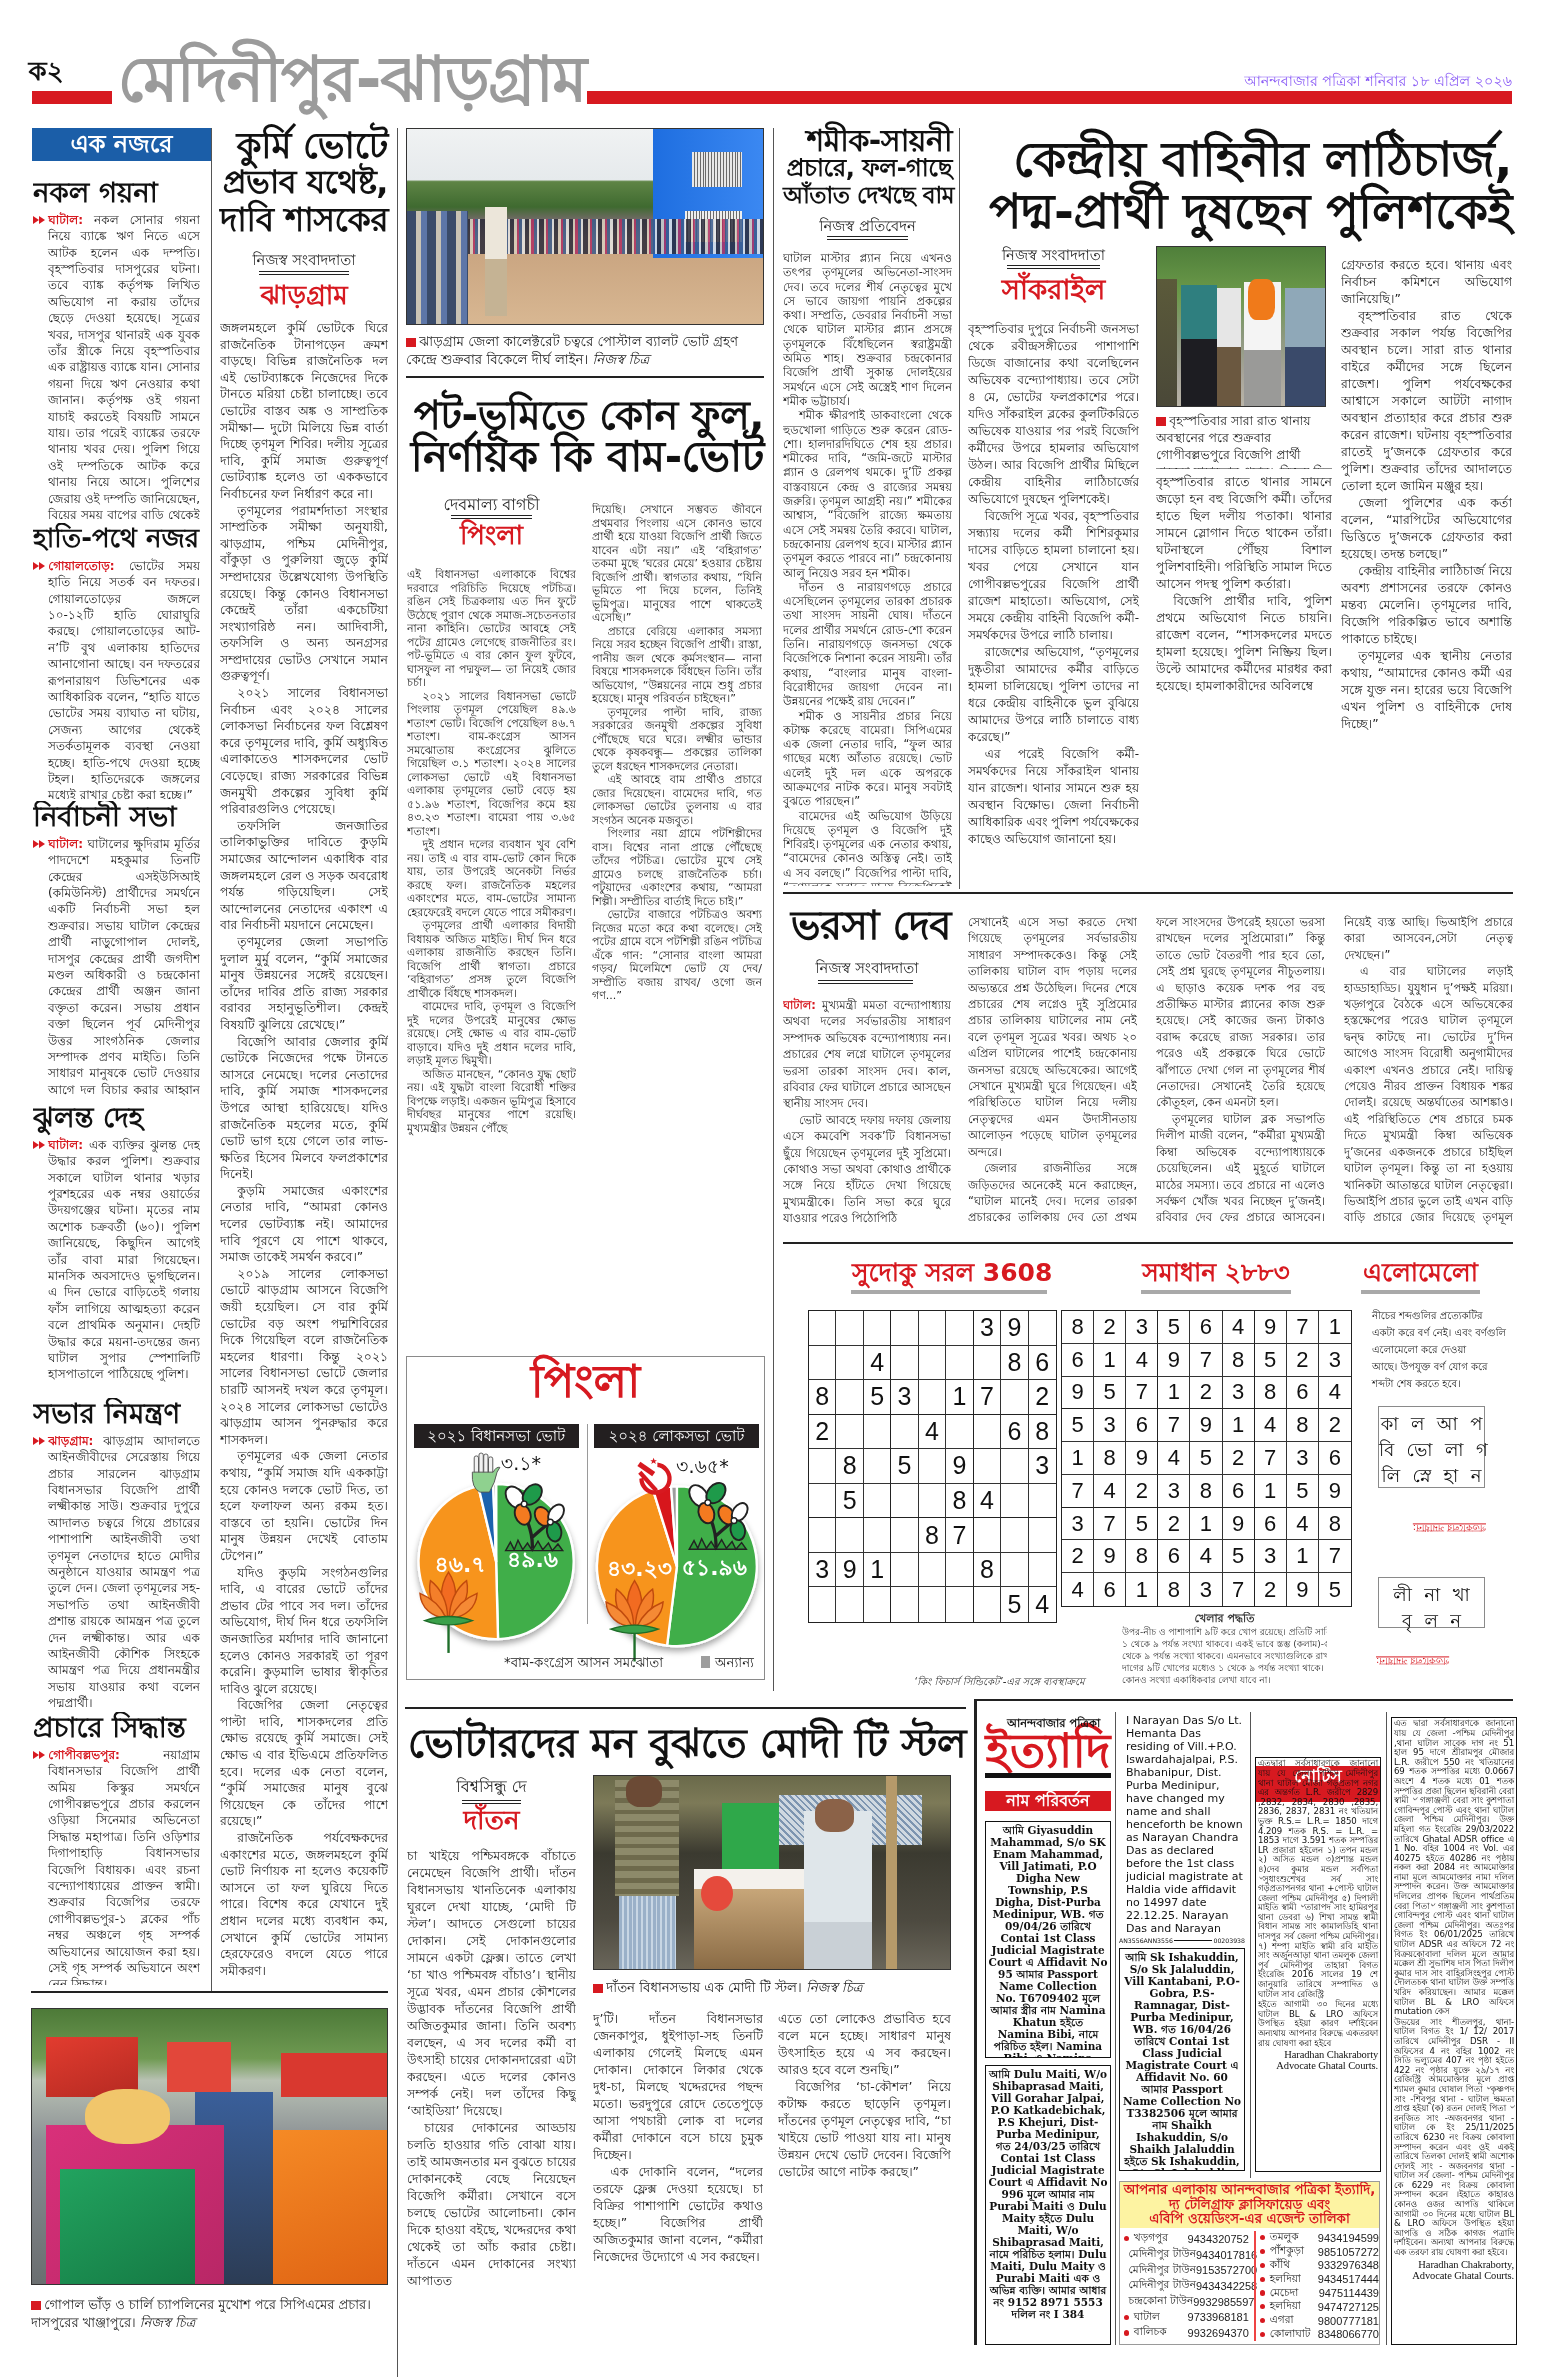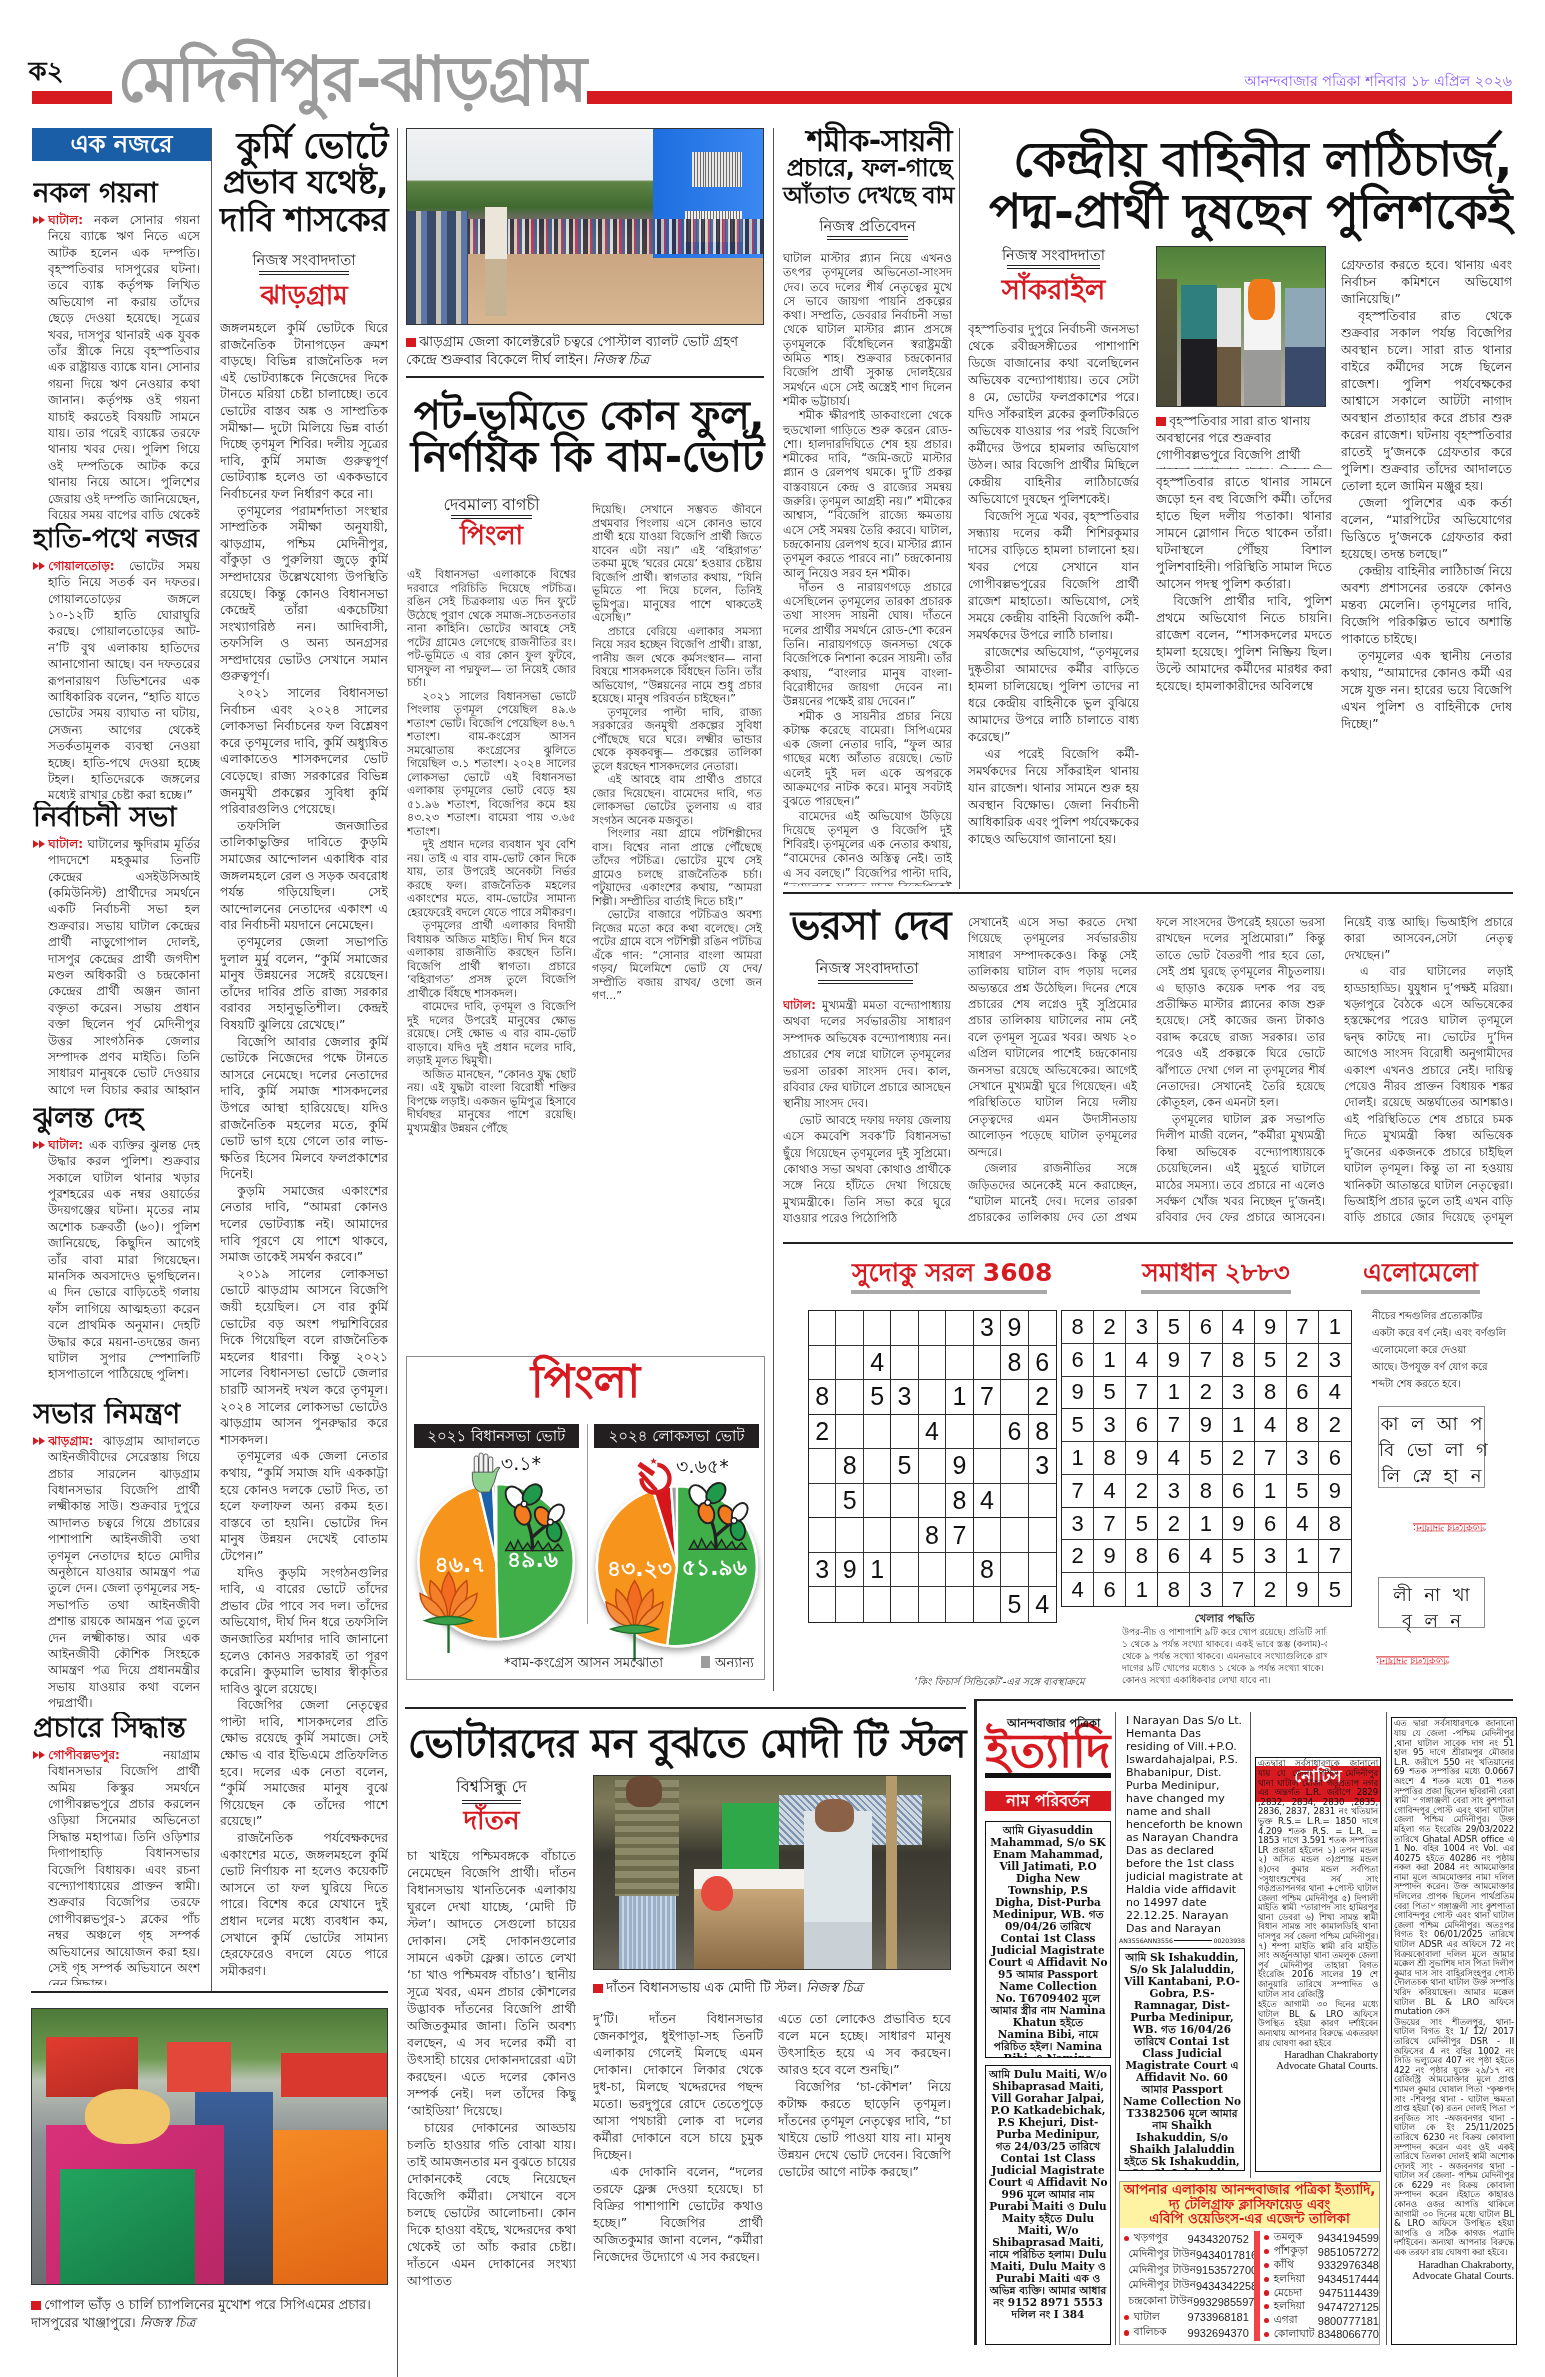--- a/index.html
+++ b/index.html
@@ -77,21 +77,21 @@
 .namechange{left:985px;top:1791px;width:126px;height:20.4px;background:#d71920;color:#fff;font-size:16px;line-height:20.4px;font-weight:700;text-align:center;white-space:nowrap}
 .adbox{position:absolute;border:1.4px solid #111;padding:1.9px 2.4px;overflow:hidden;font-family:"DejaVu Serif","Liberation Serif",serif;font-weight:700;font-size:10.5px;line-height:12px;text-align:center;color:#111}
 .eng{left:1126px;top:1714px;width:120px;font-size:11px;line-height:13px;color:#111;overflow:hidden;height:221px}
 .codeline{left:1119px;top:1937px;width:126px;font-size:6.2px;display:flex;align-items:center;color:#111;white-space:nowrap}
 .codeline .dash{flex:1;height:0.5px;background:#111;margin:0 1.4px}
 .agents{left:1119px;top:2181px;width:261px;height:164px;border:1px solid #9a9a9a;background:#fff;overflow:hidden}
 .ag-head{position:absolute;left:0;top:0;width:259px;height:46px;background:#fdf3a2;color:#d71920;font-weight:700;font-size:13.3px;line-height:14.7px;text-align:center;padding-top:1px}
 .ag-head div{white-space:nowrap}
 .ag-list{position:absolute;top:49px}
 .ag-l{left:3.8px;width:125px}
-.ag-r{left:134px;width:125px;border-left:6px solid #ef4444;padding-left:3.8px}
+.ag-r{left:134px;width:125px;border-left:2px solid #ef4444;padding-left:3.8px}
 .ag-row{display:flex;align-items:center;font-size:10.5px;white-space:nowrap;color:#222}
 .ag-l .ag-row{height:15.7px}
 .ag-r .ag-row{height:13.8px}
 .ag-dot{display:inline-block;width:5.2px;height:5.2px;border-radius:50%;background:#d71920;margin-right:4.8px}
 .ag-place{flex:1}
 .ag-phone{font-family:"Liberation Sans",sans-serif;font-size:11px}
 .notice-bar{left:1255px;top:1766px;width:126px;height:36px;background:#d71920;color:#ffffff;font-size:17px;line-height:21.4px;font-weight:700;text-align:center}
 .nbox{position:absolute;border:1.4px solid #111;padding:1.4px 1.9px;overflow:hidden;font-size:8.6px;line-height:9.6px;text-align:justify;color:#111;letter-spacing:-0.1px}
 .nbox p{margin-bottom:1px}
 .nbox .sig{text-align:right;font-family:"Liberation Serif",serif;font-size:10.5px;line-height:11px}

